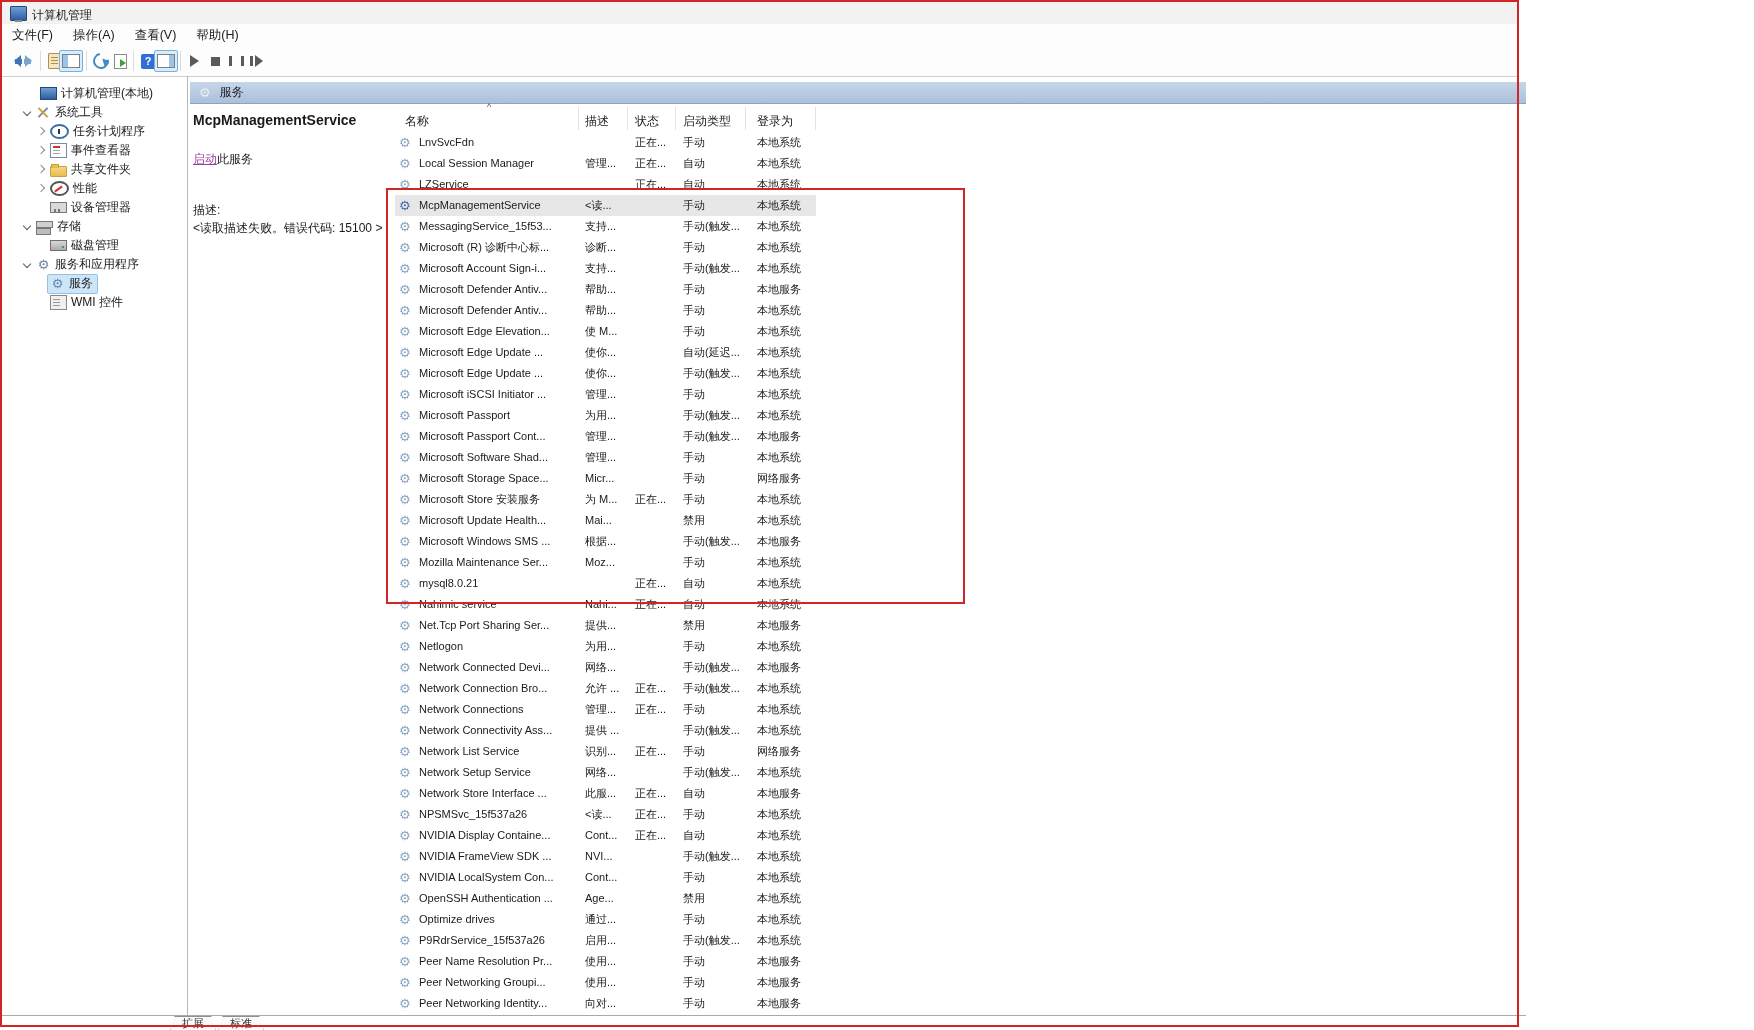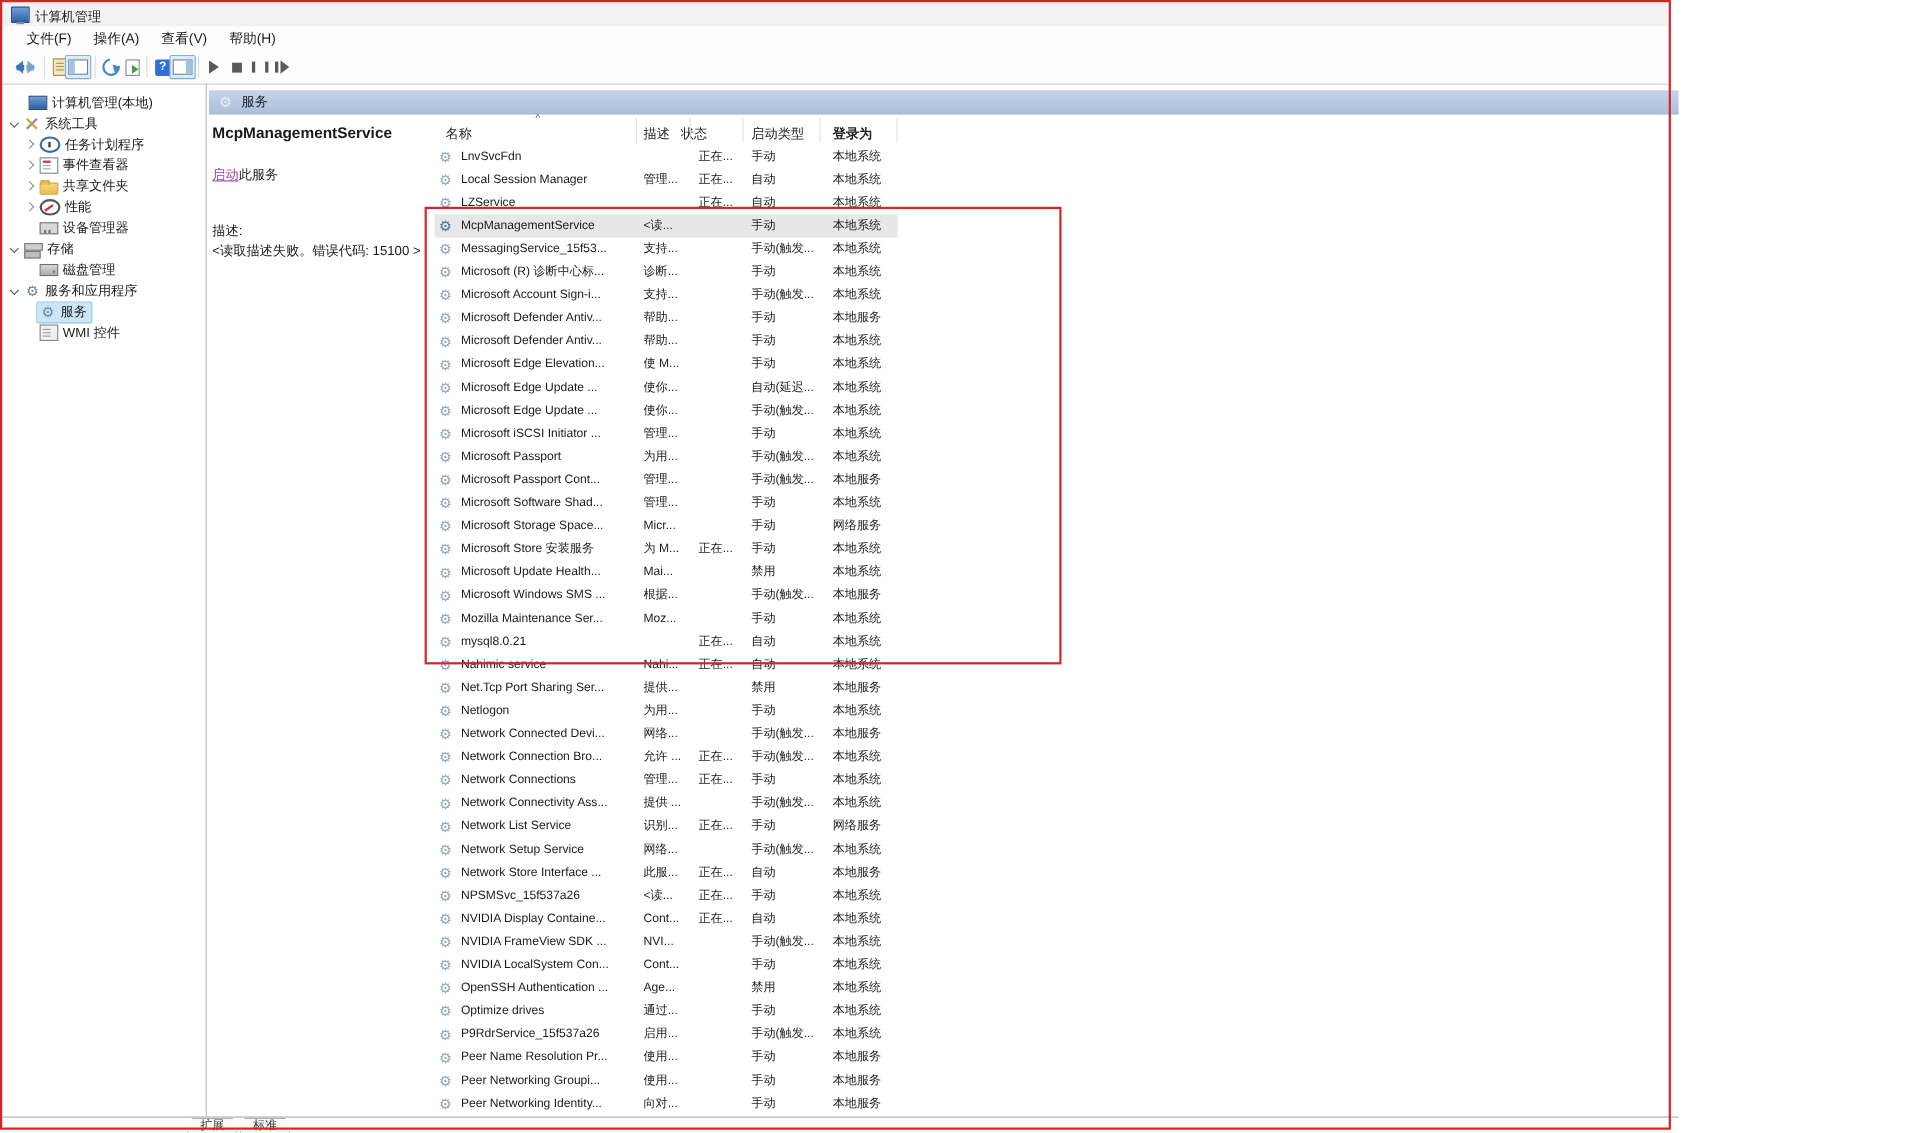--- a/index.html
+++ b/index.html
@@ -12,21 +12,21 @@
   .title-icon{position:absolute;left:8px;top:4px;width:15px;height:13px;
       background:linear-gradient(#6f9fd8,#2d5d9e);border:1px solid #24477a;border-radius:1px;}
   .title-icon::after{content:"";position:absolute;left:4px;top:13px;width:7px;height:2px;background:#8a8a8a;}
   .title-text{position:absolute;left:30px;top:5px;font-size:12px;color:#222;white-space:nowrap;}
   .btn-min{position:absolute;left:1668px;top:12px;width:14px;height:2px;background:#1a1a1a;}
   .btn-max{position:absolute;left:1714px;top:6px;width:10px;height:9px;border:2px solid #1a1a1a;background:#f2f2f2;}
 
   .menubar{position:absolute;left:2px;top:24px;right:9px;height:23px;background:#fdfdfd;
       display:flex;align-items:center;}
   .menu-item{font-size:12.5px;color:#1a1a1a;padding:0 10px;white-space:nowrap;}
-  .menu-item:first-child{padding-left:22px;}
+  .menu-item:first-child{padding-left:10px;}
 
   .toolbar{position:absolute;left:2px;top:47px;right:9px;height:29px;background:#fdfdfd;
       border-bottom:1px solid #cfcfcf;}
   .tsep{position:absolute;top:4px;width:1px;height:20px;background:#dcdcdc;}
   .tbtn{position:absolute;top:3px;width:22px;height:22px;display:flex;align-items:center;justify-content:center;}
   .tbtn.on{background:#d9ecfb;border:1px solid #7ab0dd;border-radius:2px;width:22px;height:20px;}
 
   .arrowL,.arrowR{position:relative;width:15px;height:10px;}
   .arrowL::before{content:"";position:absolute;left:0;top:-1px;border:6px solid transparent;border-right:7px solid #3f76b8;}
   .arrowL::after{content:"";position:absolute;left:7px;top:3px;width:7px;height:5px;background:#3f76b8;}
@@ -52,21 +52,21 @@
   .ic-step{position:relative;width:14px;height:10px;}
   .ic-step::before{content:"";position:absolute;left:0;top:0;width:3px;height:10px;background:#5a5a5a;}
   .ic-step::after{content:"";position:absolute;left:5px;top:-1px;border:6px solid transparent;border-left:8px solid #5a5a5a;}
 
   
   .v-div1{position:absolute;left:187px;top:76px;width:1px;height:939px;background:#b7b7b7;}
   .v-div2{position:absolute;left:1600px;top:76px;width:1px;height:942px;background:#b7b7b7;}
   .h-bottom{position:absolute;left:2px;top:1015px;width:1598px;height:1px;background:#a9a9a9;}
 
   
-  .tree{position:absolute;left:2px;top:84px;width:183px;}
+  .tree{position:absolute;left:2px;top:84px;width:183px;padding-left:14px;}
   .trow{height:19px;display:flex;align-items:center;white-space:nowrap;}
   .trow.d0{padding-left:8px;}
   .trow.d1{padding-left:4px;}
   .trow.d2{padding-left:18px;}
   .chev{width:14px;height:14px;position:relative;flex:0 0 14px;}
   .chev::before{content:"";position:absolute;left:4px;top:3px;width:5px;height:5px;
       border-right:1.6px solid #5a5a5a;border-bottom:1.6px solid #5a5a5a;transform:rotate(45deg);}
   .chev[data-chev="right"]::before{transform:rotate(-45deg);border-color:#8c8c8c;}
   .chev[data-chev="none"]{visibility:hidden;}
   .selbox{display:flex;align-items:center;height:18px;padding:0 4px 0 2px;border-radius:1px;}
@@ -106,21 +106,21 @@
 
   .svc-name{position:absolute;left:193px;top:112px;font-size:14px;font-weight:bold;white-space:nowrap;}
   .start-line{position:absolute;left:193px;top:151px;font-size:12px;white-space:nowrap;}
   .start-link{color:#9b3fa3;text-decoration:underline;}
   .desc-label{position:absolute;left:193px;top:202px;font-size:12px;}
   .desc-text{position:absolute;left:193px;top:220px;width:196px;font-size:12px;white-space:nowrap;overflow:hidden;}
 
   
   .lheader{position:absolute;left:395px;top:105px;width:421px;height:27px;background:#fff;font-size:12px;color:#222;}
   .hcell{position:absolute;top:8px;white-space:nowrap;}
-  .h-name{left:10px;} .h-desc{left:190px;} .h-status{left:224px;} .h-startup{left:288px;} .h-logon{left:362px;font-weight:bold;}
+  .h-name{left:10px;} .h-desc{left:190px;} .h-status{left:240px;} .h-startup{left:288px;} .h-logon{left:362px;}
   .hsep{position:absolute;top:2px;width:1px;height:23px;background:#e2e2e2;}
   .sort-caret{position:absolute;left:82px;top:-3px;width:24px;text-align:center;font-size:9px;color:#555;}
 
   .lrows{position:absolute;left:395px;top:132px;width:421px;}
   .lrow{position:relative;height:21px;font-size:11px;white-space:nowrap;}
   .lrow.selected{background:#e7e7e7;}
   .gear{position:absolute;left:4px;top:0;line-height:21px;font-size:13px;color:#8ba6c2;}
   .gear::before{content:"⚙";}
   .lrow.selected .gear{color:#3f6fae;}
   .c{position:absolute;top:0;line-height:21px;overflow:hidden;}

